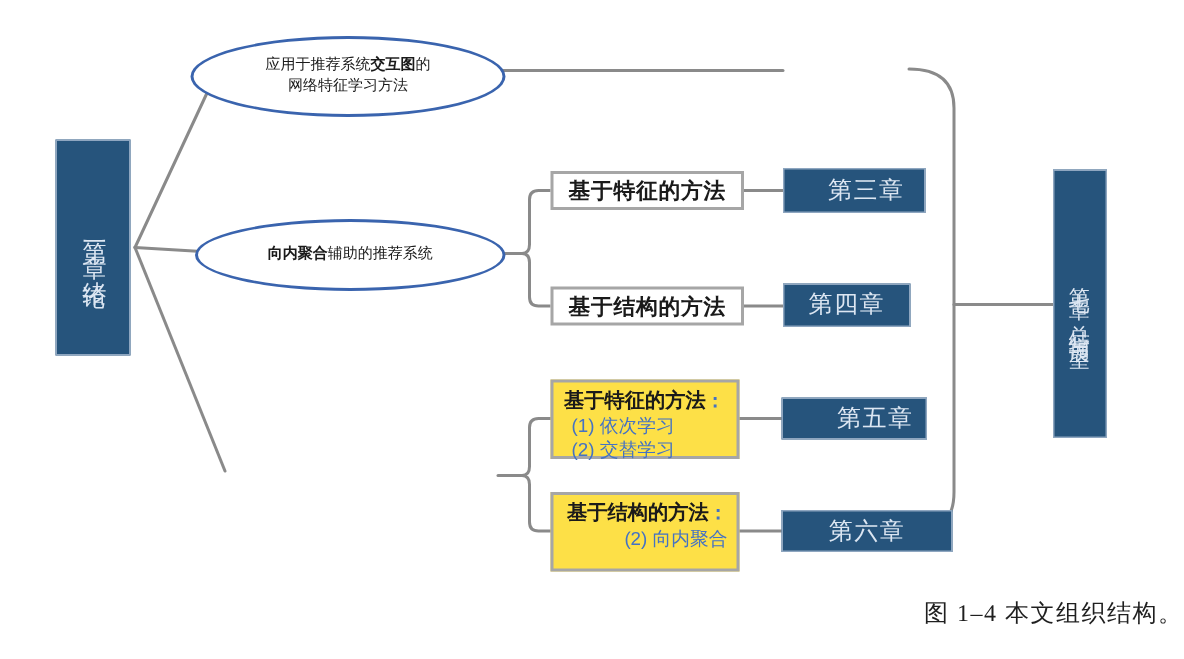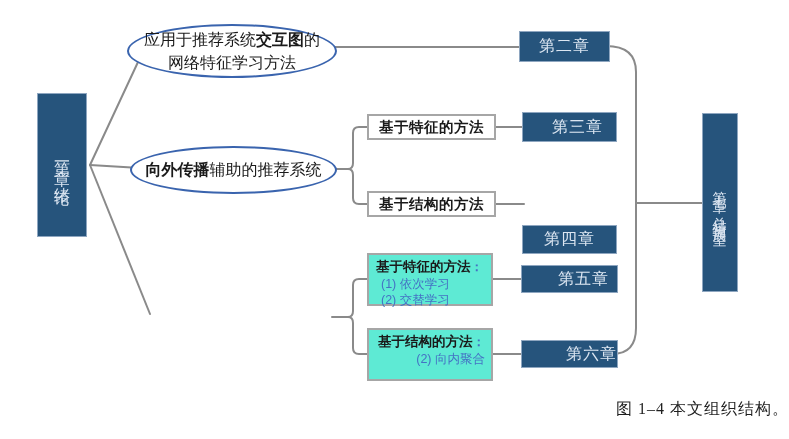--- a/index.html
+++ b/index.html
@@ -40,39 +40,39 @@
   
   .ellipse {
     background: #ffffff;
     border: 2px solid #3A64AE;
     border-radius: 50%;
     display: flex;
     align-items: center;
     justify-content: center;
     text-align: center;
     color: #1a1a1a;
-    font-size: 16px;
+    font-size: 10px;
     line-height: 1.45;
   }
   .ellipse b { font-weight: 700; }
 
   
   .mbox {
     background: #ffffff;
     border: 2px solid #A6A6A6;
     display: flex;
     align-items: center;
     justify-content: center;
     color: #1a1a1a;
     font-size: 14.5px;
     font-weight: 700;
     letter-spacing: 0.5px;
   }
   .kbox {
-    background: #5eead4;
+    background: #fde047;
     border: 2px solid #A6A6A6;
     color: #1a1a1a;
     font-size: 12.5px;
     line-height: 1.32;
     padding: 3px 6px 8px 7px;
   }
   .kbox .khead { font-weight: 700; font-size: 13.5px; }
   .kbox .kcolon { color: #4472C4; font-weight: 700; }
   .kbox .kitem { color: #4472C4; padding-left: 5px; }
 
@@ -130,21 +130,21 @@
         <span>应用于推荐系统</span><b>交互图</b><span>的</span>
       </div>
       <div>
         <span>网络特征学习方法</span>
       </div>
     </div>
   </div>
 
   <div class="abs ellipse" style="left:130px; top:146px; width:207px; height:48px;">
     <div>
-      <b>向外传播</b><span>辅助的推荐系统</span>
+      <b>向内聚合</b><span>辅助的推荐系统</span>
     </div>
   </div>
 
 
   <div class="abs mbox" style="left:367px; top:114px; width:129px; height:26px;">
     <span>基于特征的方法</span>
   </div>
 
   <div class="abs mbox" style="left:367px; top:191px; width:129px; height:26px;">
     <span>基于结构的方法</span>
@@ -154,37 +154,34 @@
     <div><span class="khead">基于特征的方法</span><span class="kcolon">：</span></div>
     <div class="kitem">(1) 依次学习</div>
     <div class="kitem">(2) 交替学习</div>
   </div>
 
   <div class="abs kbox" style="left:367px; top:328px; width:126px; height:53px;text-align:right;">
     <div><span class="khead">基于结构的方法</span><span class="kcolon">：</span></div>
     <div class="kitem">(2) 向内聚合</div>
   </div>
 
-  <div class="abs chapter" style="left:519px; top:31px; width:91px; height:31px;">
-    <span>第二章</span>
-  </div>
 
   <div class="abs chapter" style="left:522px; top:112px; width:95px; height:30px;padding-left:16px;">
     <span>第三章</span>
   </div>
 
-  <div class="abs chapter" style="left:522px; top:189px; width:95px; height:29px;margin-top:36px;">
+  <div class="abs chapter" style="left:522px; top:189px; width:85px; height:29px;">
     <span>第四章</span>
   </div>
 
   <div class="abs chapter" style="left:521px; top:265px; width:97px; height:28px;padding-left:28px;">
     <span>第五章</span>
   </div>
 
-  <div class="abs chapter" style="left:521px; top:340px; width:97px; height:28px;justify-content:flex-end;">
+  <div class="abs chapter" style="left:521px; top:340px; width:114px; height:28px;">
     <span>第六章</span>
   </div>
 
   <div class="abs chapter vchapter" style="left:702px; top:113px; width:36px; height:179px; font-size:14px;">
     <span>第七章</span>
     <span>总结与展望</span>
   </div>
 
   <div class="caption">图 1–4 本文组织结构。</div>
 

